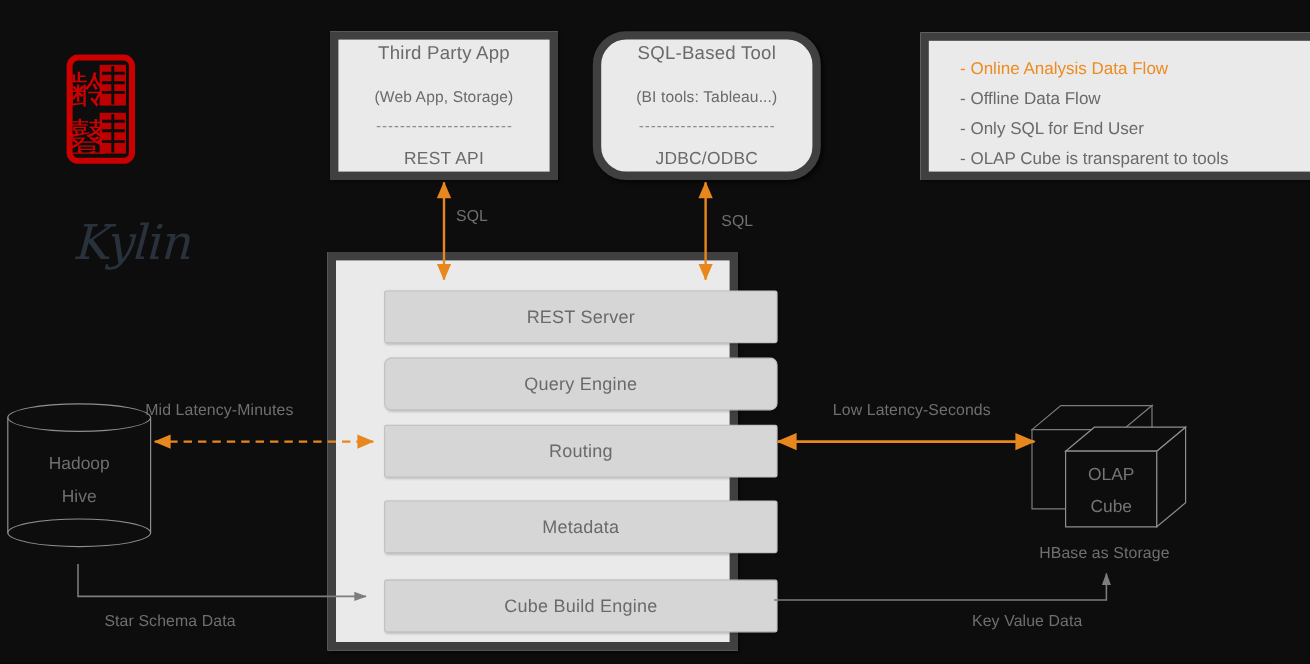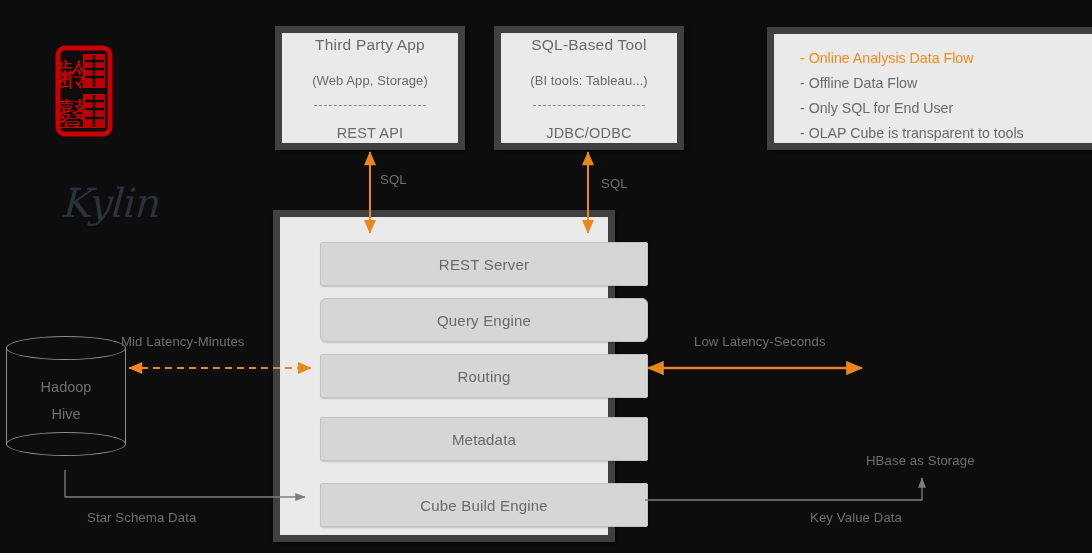--- a/index.html
+++ b/index.html
@@ -187,21 +187,21 @@
     <div class="wordmark">Kylin</div>
   </div>
 
   <div class="panel client-box" style="left:275px; top:26px; width:190px; height:124px;">
     <div class="client-title">Third Party App</div>
     <div class="client-sub">(Web App, Storage)</div>
     <div class="dash-rule"></div>
     <div class="client-proto">REST API</div>
   </div>
 
-  <div class="panel client-box" style="left:494px; top:26px; width:190px; height:124px;">
+  <div class="panel client-box" style="left:494px; top:26px; width:190px; height:124px;border-radius:28px;">
     <div class="client-title">SQL-Based Tool</div>
     <div class="client-sub">(BI tools: Tableau...)</div>
     <div class="dash-rule"></div>
     <div class="client-proto">JDBC/ODBC</div>
   </div>
 
   <div class="panel legend" style="left:767px; top:27px; width:354px; height:123px;">
     <div class="legend-item accent">- Online Analysis Data Flow</div>
     <div class="legend-item">- Offline Data Flow</div>
     <div class="legend-item">- Only SQL for End User</div>
@@ -219,20 +219,40 @@
   <div class="cylinder">
     <div class="cyl-body"></div>
     <div class="cyl-ellipse cyl-bottom"></div>
     <div class="cyl-ellipse cyl-top"></div>
     <div class="cyl-label">
       <div>Hadoop</div>
       <div>Hive</div>
     </div>
   </div>
 
+  <div class="cube-wrap">
+    <svg width="140" height="110" viewBox="0 0 140 110">
+
+      <g fill="#0d0d0d" stroke="#7d7d7d" stroke-width="1">
+        <polygon points="4,22 28,2 104,2 80,22"></polygon>
+        <polygon points="4,22 80,22 80,88 4,88"></polygon>
+        <polygon points="80,22 104,2 104,68 80,88"></polygon>
+      </g>
+
+      <g fill="#0d0d0d" stroke="#8e8e8e" stroke-width="1">
+        <polygon points="32,40 56,20 132,20 108,40"></polygon>
+        <polygon points="32,40 108,40 108,103 32,103"></polygon>
+        <polygon points="108,40 132,20 132,83 108,103"></polygon>
+      </g>
+      <g fill="#757575" font-family="Liberation Sans, sans-serif" font-size="14.5" text-anchor="middle">
+        <text x="70" y="64">OLAP</text>
+        <text x="70" y="91">Cube</text>
+      </g>
+    </svg>
+  </div>
 
   <svg class="overlay">
     <defs>
       <marker id="oarrow" markerWidth="8" markerHeight="8" refX="6.6" refY="3" orient="auto" markerUnits="strokeWidth">
         <path d="M0,0 L7,3 L0,6 Z" fill="#e8871e"></path>
       </marker>
       <marker id="oarrowR" markerWidth="8" markerHeight="8" refX="0.4" refY="3" orient="auto" markerUnits="strokeWidth">
         <path d="M7,0 L0,3 L7,6 Z" fill="#e8871e"></path>
       </marker>
       <marker id="garrow" markerWidth="9" markerHeight="9" refX="7.5" refY="3" orient="auto" markerUnits="strokeWidth">

